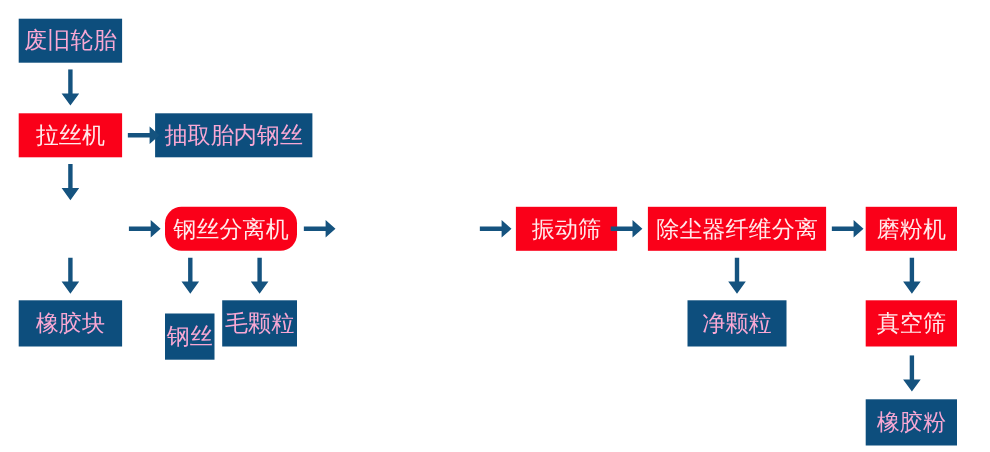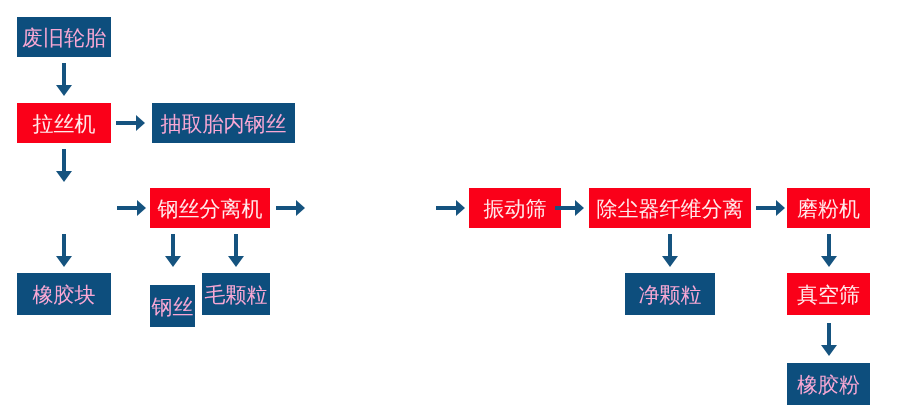--- a/index.html
+++ b/index.html
@@ -52,24 +52,24 @@
 </head>
 <body>
 
 <div id="flow-canvas">
     <div class="node blue" style="left: 17px; top: 17px; width: 94px; height: 40px;">
       <span>废旧轮胎</span>
     </div>
     <div class="node red" style="left: 17px; top: 103px; width: 94px; height: 40px;">
       <span>拉丝机</span>
     </div>
-    <div class="node blue" style="left: 152px; top: 103px; width: 143px; height: 40px;">
+    <div class="node blue" style="left: 141px; top: 103px; width: 143px; height: 40px;">
       <span>抽取胎内钢丝</span>
     </div>
-    <div class="node red" style="left: 150px; top: 188px; width: 120px; height: 40px;">
+    <div class="node red" style="left: 150px; top: 188px; width: 120px; height: 40px; border-radius: 15px;">
       <span>钢丝分离机</span>
     </div>
     <div class="node red" style="left: 469px; top: 188px; width: 92px; height: 40px;">
       <span>振动筛</span>
     </div>
     <div class="node red" style="left: 589px; top: 188px; width: 162px; height: 40px;">
       <span>除尘器纤维分离</span>
     </div>
     <div class="node red" style="left: 787px; top: 188px; width: 83px; height: 40px;">
       <span>磨粉机</span>

